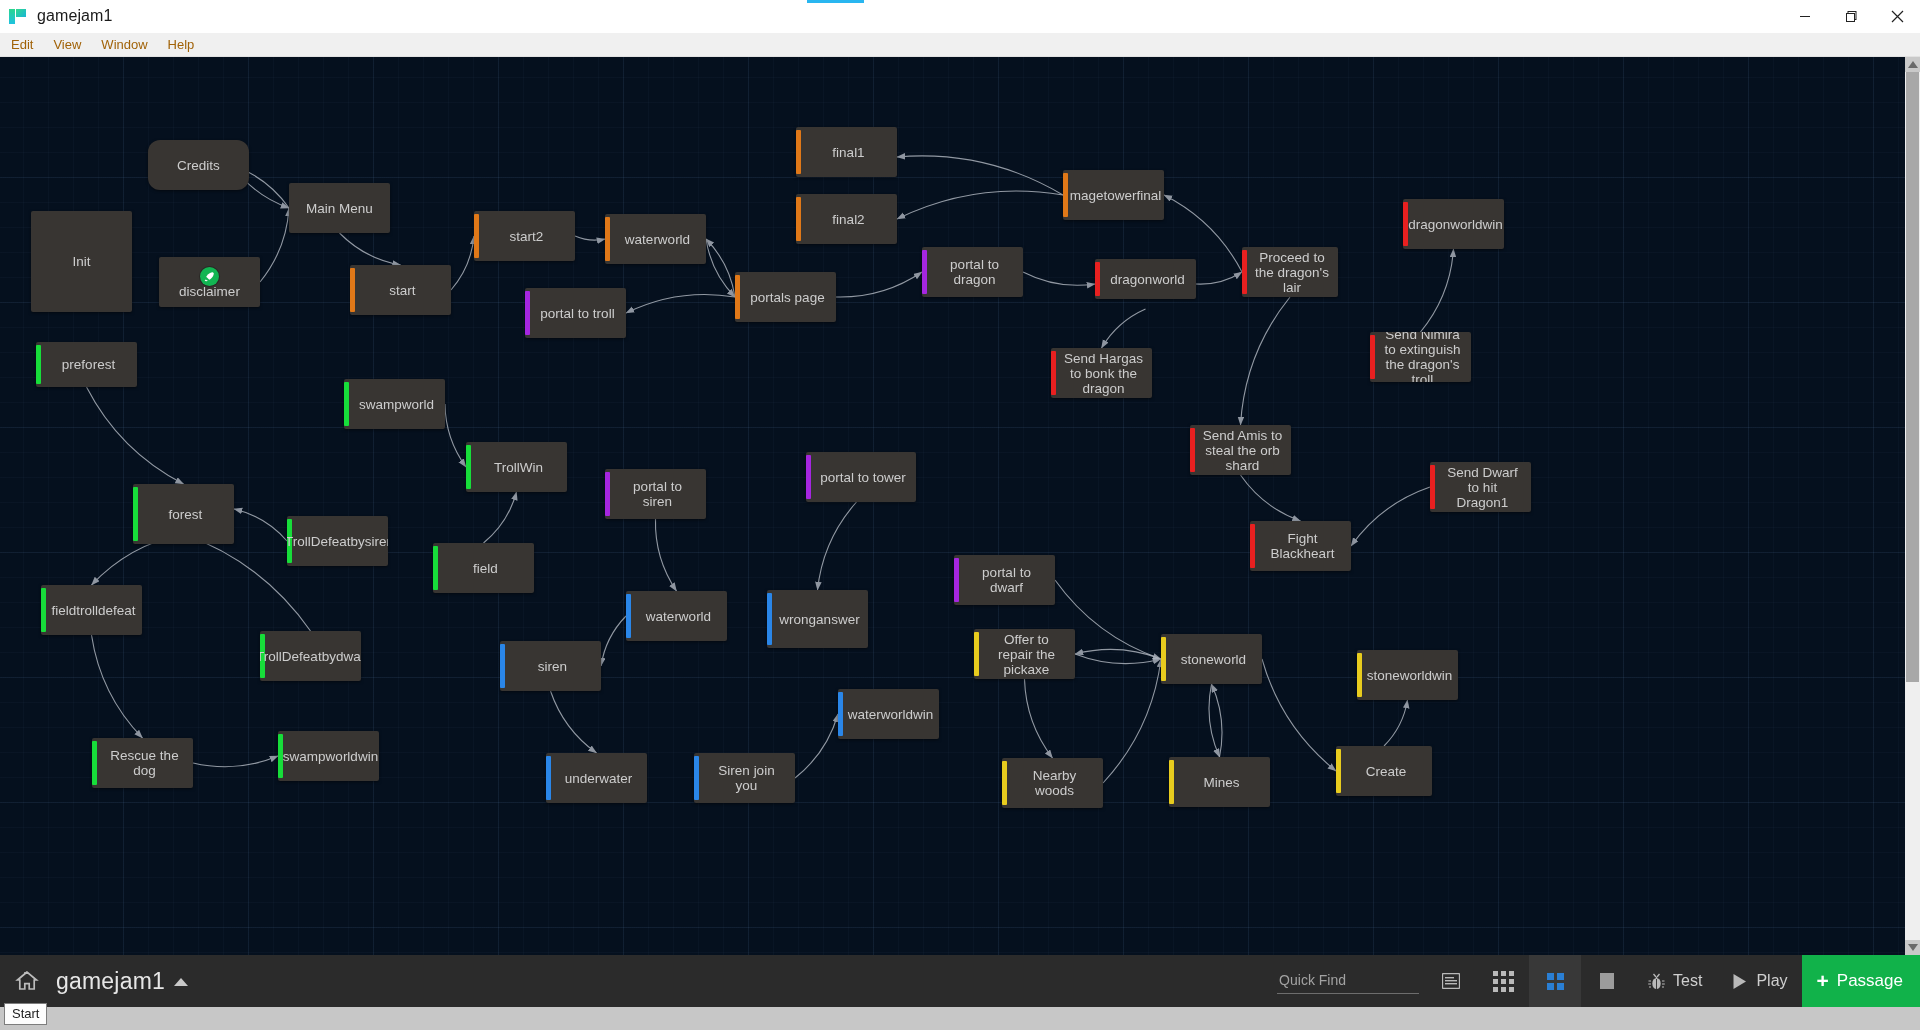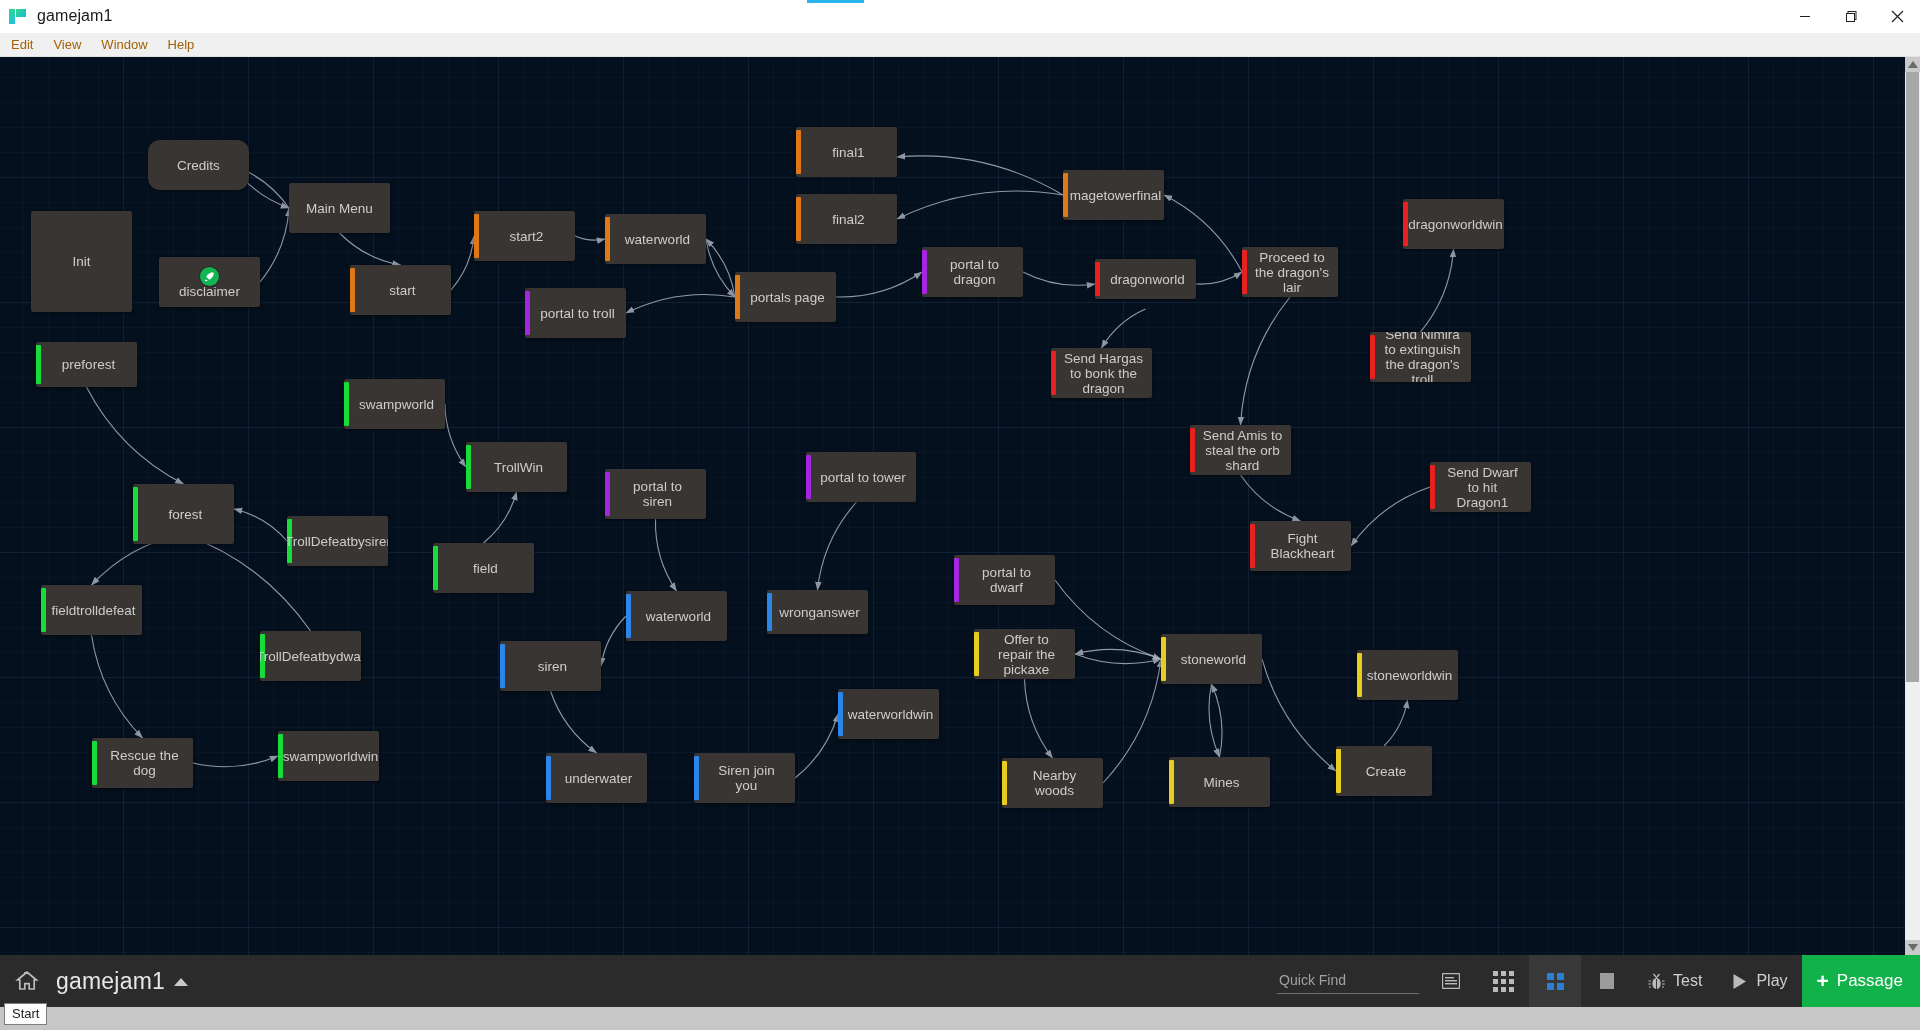--- a/index.html
+++ b/index.html
@@ -414,21 +414,21 @@
             <span class="plabel">portal to tower</span>
           </div>
           <div class="passage" style="left: 954px; top: 498px; width: 101px; height: 50px;">
             <span class="ptag" style="background: rgb(165, 38, 224);"></span>
             <span class="plabel">portal to dwarf</span>
           </div>
           <div class="passage" style="left: 626px; top: 534px; width: 101px; height: 50px; text-align: center;">
             <span class="ptag" style="background: rgb(42, 134, 232);"></span>
             <span class="plabel">waterworld</span>
           </div>
-          <div class="passage" style="left: 767px; top: 533px; width: 101px; height: 44px;">
+          <div class="passage" style="left: 767px; top: 533px; width: 101px; height: 58px;">
             <span class="ptag" style="background: rgb(42, 134, 232);"></span>
             <span class="plabel">wronganswer</span>
           </div>
           <div class="passage" style="left: 500px; top: 584px; width: 101px; height: 50px;">
             <span class="ptag" style="background: rgb(42, 134, 232);"></span>
             <span class="plabel">siren</span>
           </div>
           <div class="passage" style="left: 838px; top: 632px; width: 101px; height: 50px;">
             <span class="ptag" style="background: rgb(42, 134, 232);"></span>
             <span class="plabel">waterworldwin</span>

